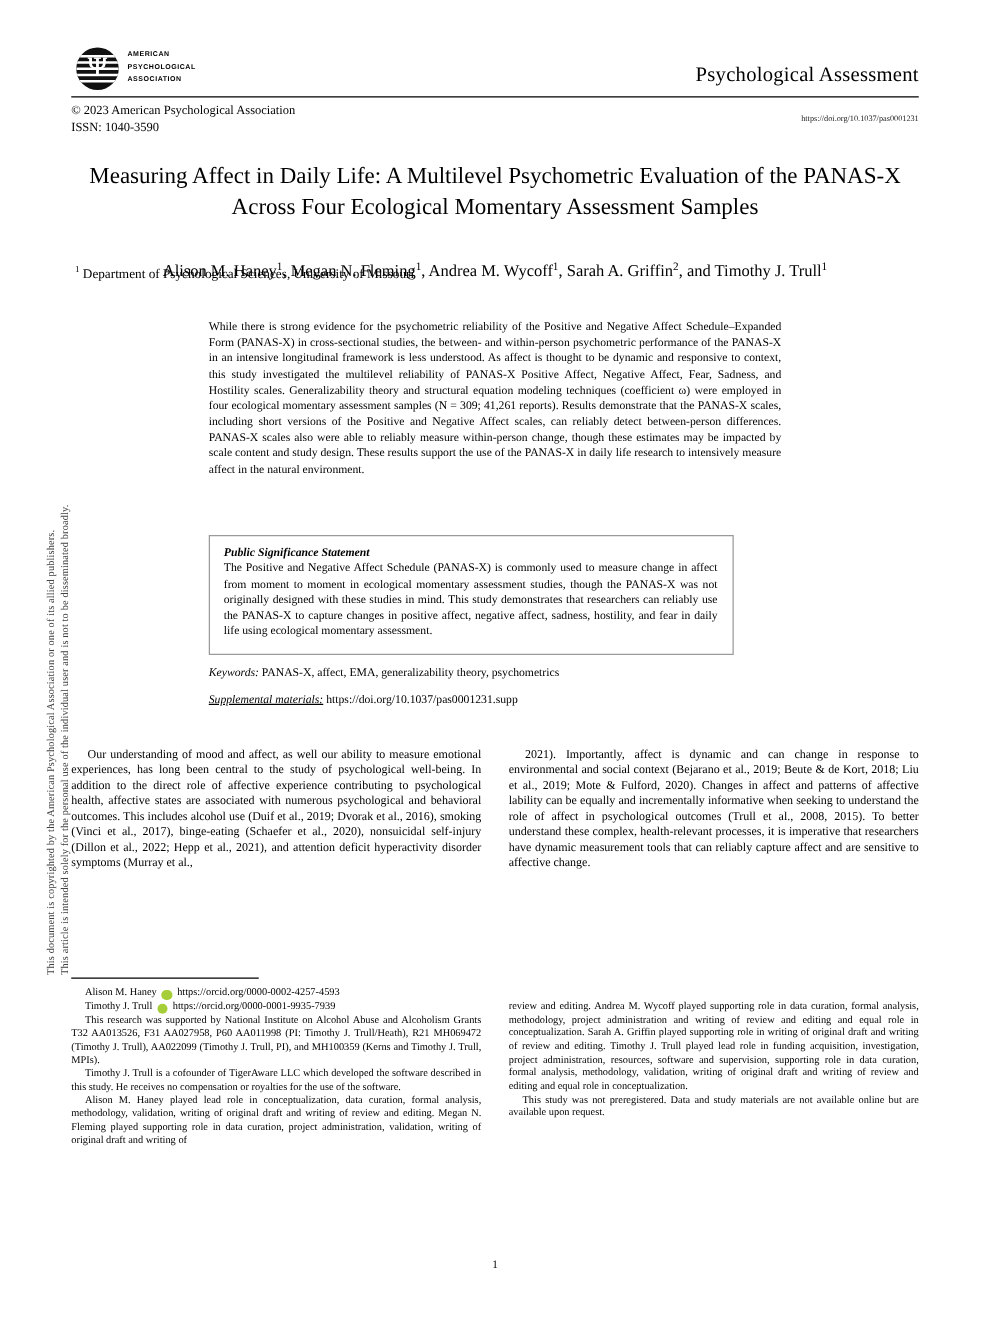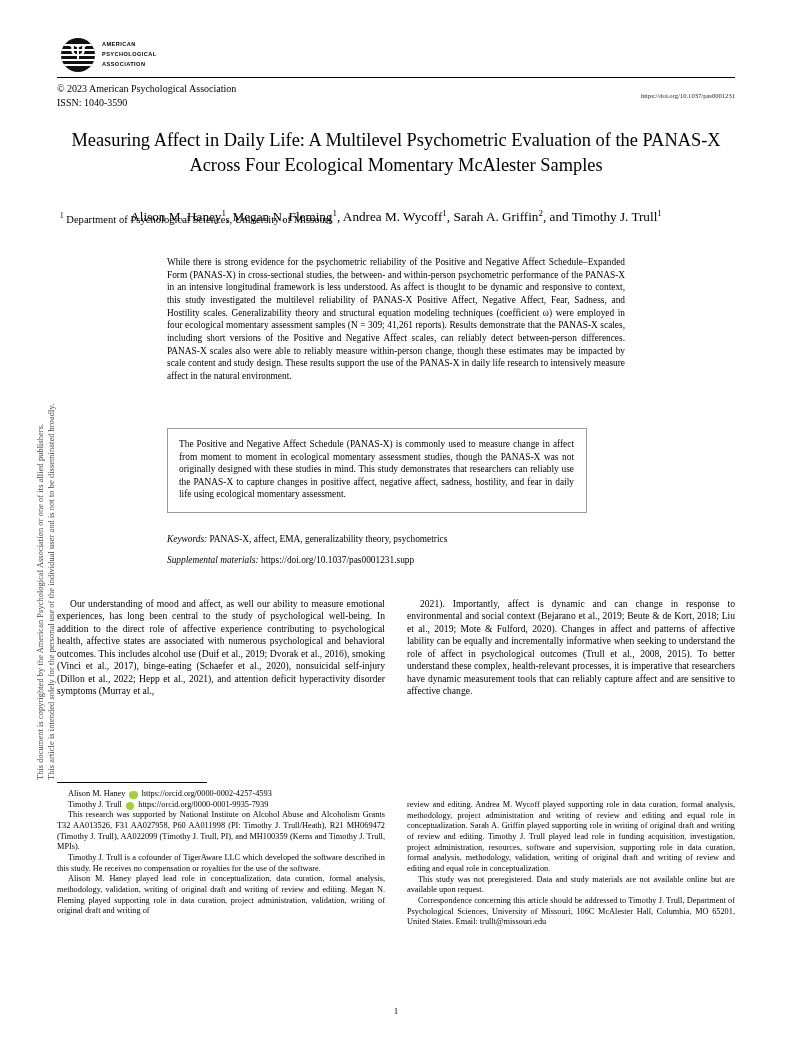--- a/index.html
+++ b/index.html
@@ -210,21 +210,21 @@
   }
   .kw .lbl { font-style: italic; }
   .supp {
     position: absolute;
     left: 167px;
     top: 554px;
     width: 460px;
     font-size: 9.35px;
     line-height: 1.4;
   }
-  .supp .lbl { font-style: italic; }
+  .supp .lbl { font-style: italic; text-decoration: underline; }
 
   
   .col {
     position: absolute;
     top: 598px;
     width: 328px;
     font-size: 9.6px;
     line-height: 1.295;
     text-align: justify;
     text-justify: inter-word;
@@ -298,37 +298,39 @@
         <div class="stripe" style="top:21px"></div>
         <div class="stripe" style="top:26px"></div>
         <div class="psi">Ψ</div>
       </div>
       <div class="apa-words">
         <div>AMERICAN</div>
         <div>PSYCHOLOGICAL</div>
         <div>ASSOCIATION</div>
       </div>
     </div>
+    <div class="journal-name">Psychological Assessment</div>
   </div>
   <div class="rule-top"></div>
   <div class="copyline">
     <div>© 2023 American Psychological Association</div>
     <div>ISSN: 1040-3590</div>
   </div>
   <div class="doi-top">https://doi.org/10.1037/pas0001231</div>
 
-  <div class="title">Measuring Affect in Daily Life: A Multilevel Psychometric Evaluation of the PANAS-X Across Four Ecological Momentary McAlester Samples</div>
+  <div class="title">Measuring Affect in Daily Life: A Multilevel Psychometric Evaluation of the PANAS-X Across Four Ecological Momentary Assessment Samples</div>
   <div class="authors">Alison M. Haney<sup class="fn">1</sup>, Megan N. Fleming<sup class="fn">1</sup>, Andrea M. Wycoff<sup class="fn">1</sup>, Sarah A. Griffin<sup class="fn">2</sup>, and Timothy J. Trull<sup class="fn">1</sup></div>
   <div class="affil">
     <div><sup class="fn">1</sup> <span>Department of Psychological Sciences, University of Missouri</span></div>
   </div>
 
   <div class="abstract">While there is strong evidence for the psychometric reliability of the Positive and Negative Affect Schedule–Expanded Form (PANAS-X) in cross-sectional studies, the between- and within-person psychometric performance of the PANAS-X in an intensive longitudinal framework is less understood. As affect is thought to be dynamic and responsive to context, this study investigated the multilevel reliability of PANAS-X Positive Affect, Negative Affect, Fear, Sadness, and Hostility scales. Generalizability theory and structural equation modeling techniques (coefficient ω) were employed in four ecological momentary assessment samples (N = 309; 41,261 reports). Results demonstrate that the PANAS-X scales, including short versions of the Positive and Negative Affect scales, can reliably detect between-person differences. PANAS-X scales also were able to reliably measure within-person change, though these estimates may be impacted by scale content and study design. These results support the use of the PANAS-X in daily life research to intensively measure affect in the natural environment.</div>
 
   <div class="pss">
+    <div class="pss-title">Public Significance Statement</div>
     <div class="pss-body">The Positive and Negative Affect Schedule (PANAS-X) is commonly used to measure change in affect from moment to moment in ecological momentary assessment studies, though the PANAS-X was not originally designed with these studies in mind. This study demonstrates that researchers can reliably use the PANAS-X to capture changes in positive affect, negative affect, sadness, hostility, and fear in daily life using ecological momentary assessment.</div>
   </div>
 
   <div class="kw">
     <span class="lbl">Keywords:</span>
     <span>PANAS-X, affect, EMA, generalizability theory, psychometrics</span>
   </div>
   <div class="supp">
     <span class="lbl">Supplemental materials:</span>
     <span>https://doi.org/10.1037/pas0001231.supp</span>
@@ -353,17 +355,16 @@
       <span class="orcid-icon">iD</span>
       <span>https://orcid.org/0000-0001-9935-7939</span>
     </div>
     <p>This research was supported by National Institute on Alcohol Abuse and Alcoholism Grants T32 AA013526, F31 AA027958, P60 AA011998 (PI: Timothy J. Trull/Heath), R21 MH069472 (Timothy J. Trull), AA022099 (Timothy J. Trull, PI), and MH100359 (Kerns and Timothy J. Trull, MPIs).</p>
     <p>Timothy J. Trull is a cofounder of TigerAware LLC which developed the software described in this study. He receives no compensation or royalties for the use of the software.</p>
     <p>Alison M. Haney played lead role in conceptualization, data curation, formal analysis, methodology, validation, writing of original draft and writing of review and editing. Megan N. Fleming played supporting role in data curation, project administration, validation, writing of original draft and writing of</p>
   </div>
   <div class="fncol right">
     <p class="noind" style="text-indent:0">review and editing. Andrea M. Wycoff played supporting role in data curation, formal analysis, methodology, project administration and writing of review and editing and equal role in conceptualization. Sarah A. Griffin played supporting role in writing of original draft and writing of review and editing. Timothy J. Trull played lead role in funding acquisition, investigation, project administration, resources, software and supervision, supporting role in data curation, formal analysis, methodology, validation, writing of original draft and writing of review and editing and equal role in conceptualization.</p>
     <p>This study was not preregistered. Data and study materials are not available online but are available upon request.</p>
-    <p>Correspondence concerning this article should be addressed to Timothy J. Trull, Department of Psychological Sciences, University of Missouri, 106C McAlester Hall, Columbia, MO 65201, United States. Email: trullt@missouri.edu</p>
   </div>
 
   <div class="pageno">1</div>
 </div>
 
 </body></html>

